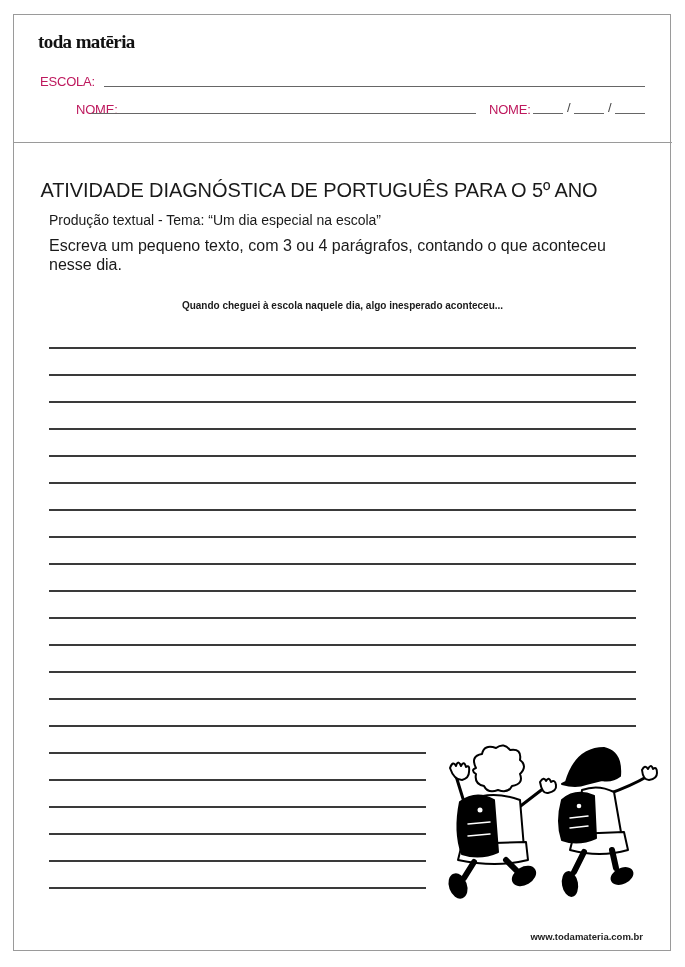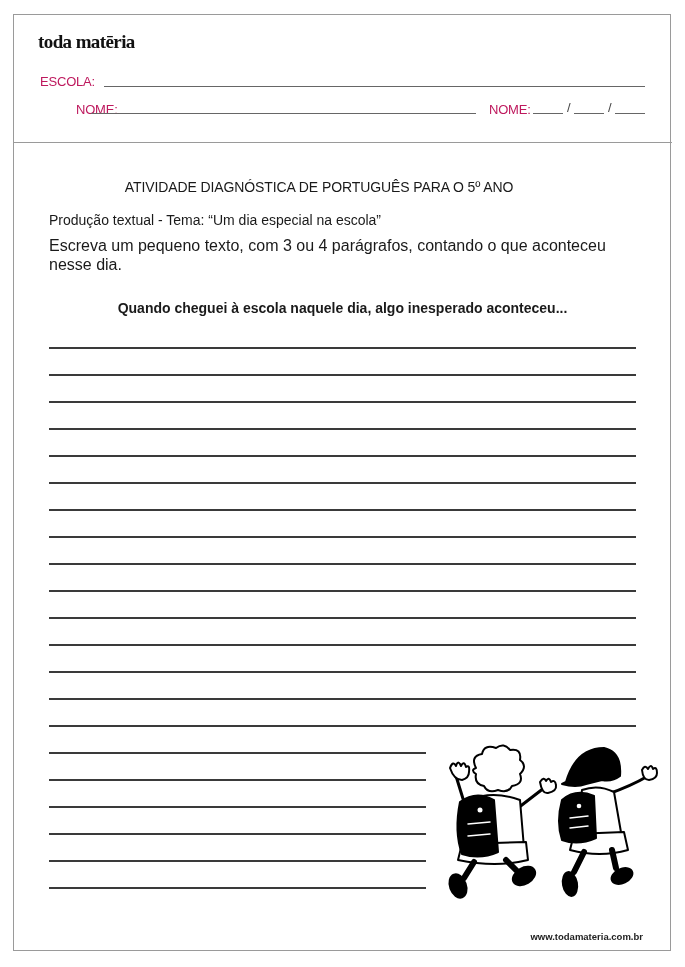--- a/index.html
+++ b/index.html
@@ -8,26 +8,26 @@
     .sheet { position: absolute; left: 13px; top: 14px; width: 658px; height: 937px;
              border: 1.5px solid #9a9a9a; box-sizing: border-box; }
     .header-divider { position: absolute; left: 13px; top: 142px; width: 659px; height: 0;
                       border-top: 1.5px solid #9a9a9a; }
     .logo { position: absolute; left: 38px; top: 31px; font-family: Liberation Serif, serif;
             font-size: 19px; font-weight: 600; letter-spacing: -0.6px; color: #111; }
     .field-label { position: absolute; font-size: 13px; color: #be185d; letter-spacing: -0.2px; }
     .fill-line { position: absolute; height: 0; border-top: 1px solid #666; }
     .slash { position: absolute; font-size: 13px; color: #444; }
     .title { position: absolute; left: 0; width: 638px; top: 179px; text-align: center;
-             font-size: 14px; font-weight: 500; color: #1a1a1a; letter-spacing: -0.1px; }
+             font-size: 20px; font-weight: 500; color: #1a1a1a; letter-spacing: -0.1px; }
     .subtitle { position: absolute; left: 49px; top: 212px; font-size: 14px; font-weight: 400; color: #1a1a1a; }
     .instructions { position: absolute; left: 49px; top: 236px; width: 600px; font-size: 16px;
                     line-height: 19px; color: #1a1a1a; }
     .prompt { position: absolute; left: 0; width: 685px; top: 300px; text-align: center;
-              font-size: 14px; font-weight: 700; color: #1a1a1a; }
+              font-size: 10px; font-weight: 700; color: #1a1a1a; }
     .write-line { position: absolute; height: 0; border-top: 2px solid #3a3a3a; }
     .write-line.full { left: 49px; width: 587px; }
     .write-line.short { left: 49px; width: 377px; }
     .illustration { position: absolute; left: 436px; top: 738px; width: 222px; height: 165px; }
     .footer-url { position: absolute; right: 42px; top: 931px; font-size: 9.5px; font-weight: 700; color: #222; }
   </style>
 </head>
 <body>
 
 <div class="sheet"></div>

